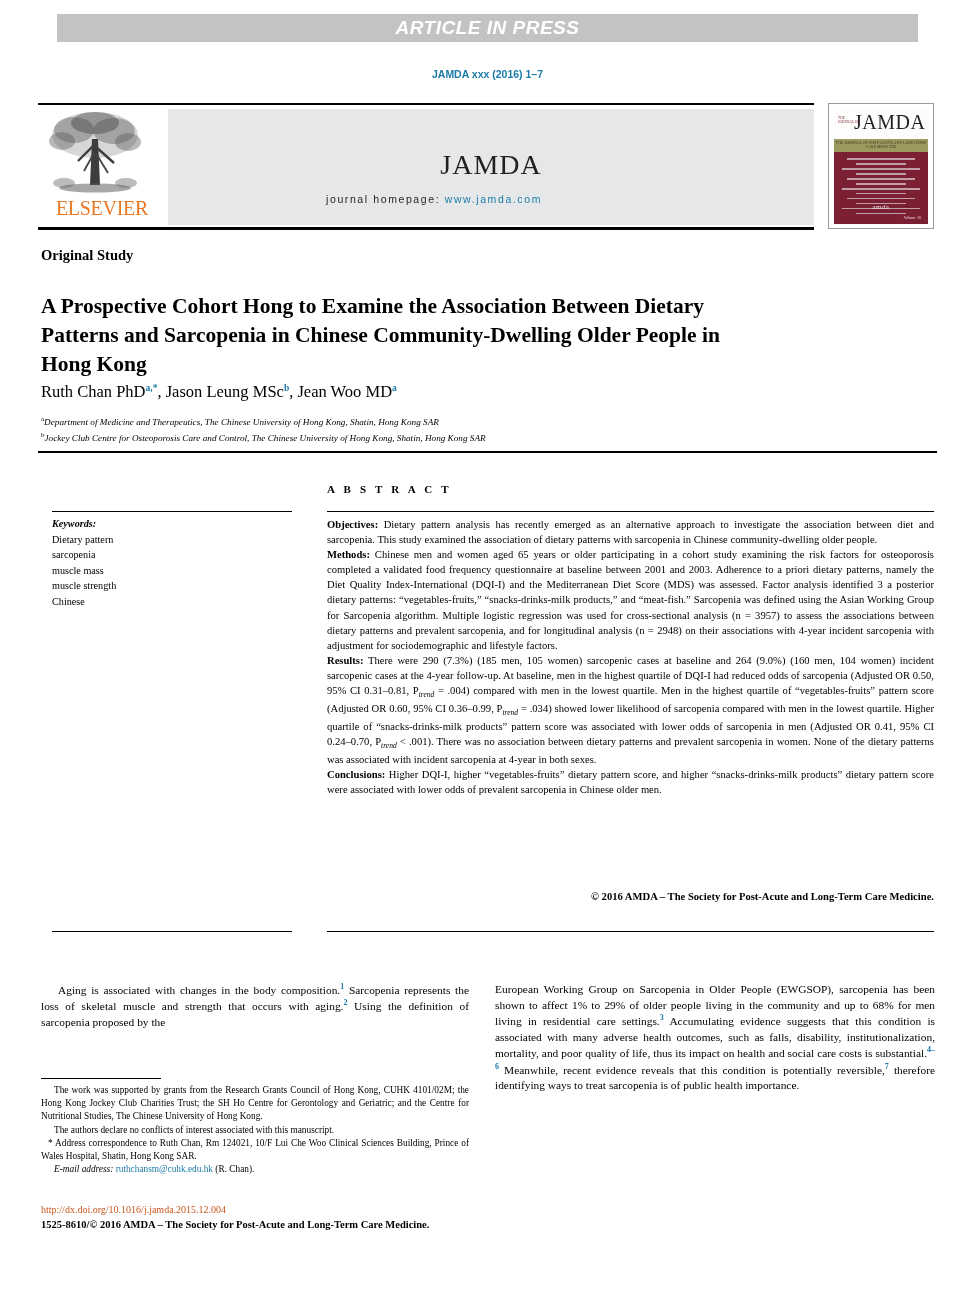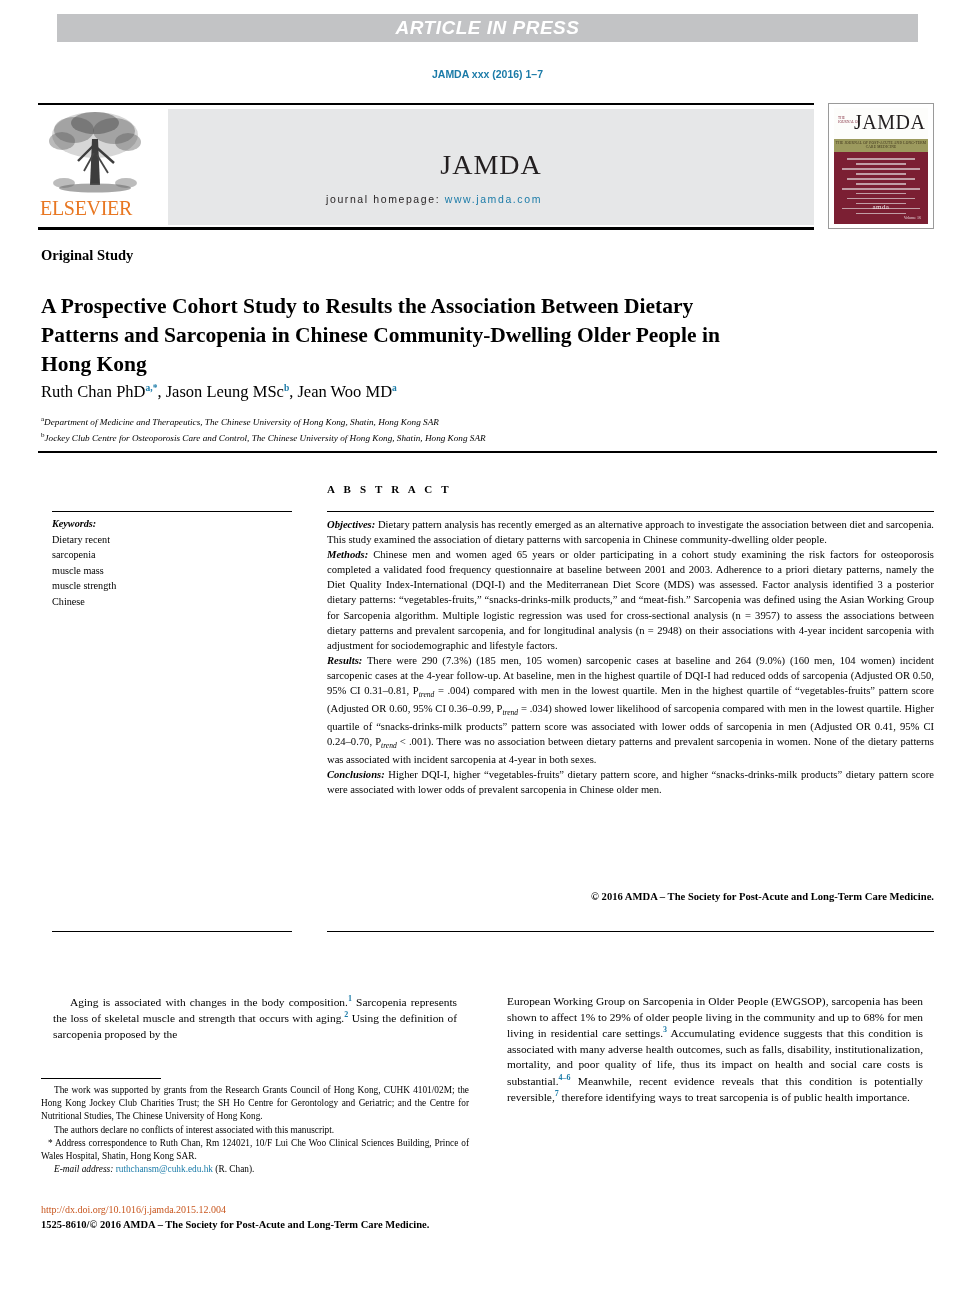--- a/index.html
+++ b/index.html
@@ -86,21 +86,21 @@
     left: 4px;
     top: 0;
     width: 102px;
     height: 88px;
   }
   .elsevier-word {
     position: absolute;
     left: 0;
     top: 88px;
     width: 108px;
-    text-align: left;
+    text-align: right;
     font-family: "Liberation Serif", serif;
     font-size: 20px;
     letter-spacing: -0.3px;
     color: #e87722;
     font-weight: normal;
   }
   .journal-band {
     position: absolute;
     left: 130px;
     top: 6px;
@@ -333,21 +333,20 @@
     left: 327px;
     top: 517px;
     width: 607px;
     font-size: 10.6px;
     line-height: 1.425;
     text-align: justify;
     color: #000;
   }
   .abstract-body p { margin: 0; }
   .abstract-body .lead {
-    font-style: italic;
     font-weight: bold;
   }
   .abstract-body sub {
     font-size: 7.5px;
     font-style: italic;
   }
   .copyright-line {
     position: absolute;
     left: 327px;
     top: 891px;
@@ -388,21 +387,21 @@
   .col-right {
     position: absolute;
     left: 495px;
     top: 982px;
     width: 440px;
     font-size: 11.4px;
     line-height: 1.37;
     text-align: justify;
     color: #000;
   }
-  .col-left p, .col-right p { margin: 12px; text-indent: 17px; }
+  .col-left p, .col-right p { margin: 0; text-indent: 17px; }
   .col-right p + p { margin-top: 0; }
   sup.ref {
     color: #1b7ba8;
     font-size: 8px;
     font-weight: bold;
     vertical-align: super;
   }
 
   
   .footnote-rule {
@@ -511,39 +510,39 @@
       <div class="cover-logo">amda</div>
       <div class="cover-foot">Volume 16</div>
     </div>
   </div>
 
   <div class="masthead-rule-bottom"></div>
 </div>
 
 <div class="section-label">Original Study</div>
 
-<h1 class="article-title">A Prospective Cohort Study to Results the Association Between Dietary Patterns and Sarcopenia in Chinese Community-Dwelling Older People in Hong Kong</h1>
+<h1 class="article-title">A Prospective Cohort Hong to Examine the Association Between Dietary Patterns and Sarcopenia in Chinese Community-Dwelling Older People in Hong Kong</h1>
 
 <div class="authors">
   <span>Ruth Chan PhD</span><sup>a,*</sup>,
   <span>Jason Leung MSc</span><sup>b</sup>,
   <span>Jean Woo MD</span><sup>a</sup>
 </div>
 
 <div class="affiliations">
   <div><sup>a</sup><span>Department of Medicine and Therapeutics, The Chinese University of Hong Kong, Shatin, Hong Kong SAR</span></div>
   <div><sup>b</sup><span>Jockey Club Centre for Osteoporosis Care and Control, The Chinese University of Hong Kong, Shatin, Hong Kong SAR</span></div>
 </div>
 
 <div class="rule-under-authors"></div>
 
 <div class="kw-rule"></div>
 <div class="keywords">
   <div class="kw-head">Keywords:</div>
-  <div>Dietary recent</div>
+  <div>Dietary pattern</div>
   <div>sarcopenia</div>
   <div>muscle mass</div>
   <div>muscle strength</div>
   <div>Chinese</div>
 </div>
 <div class="abstract-rule-left"></div>
 
 <div class="abstract-label">A B S T R A C T</div>
 <div class="abstract-rule"></div>
 

